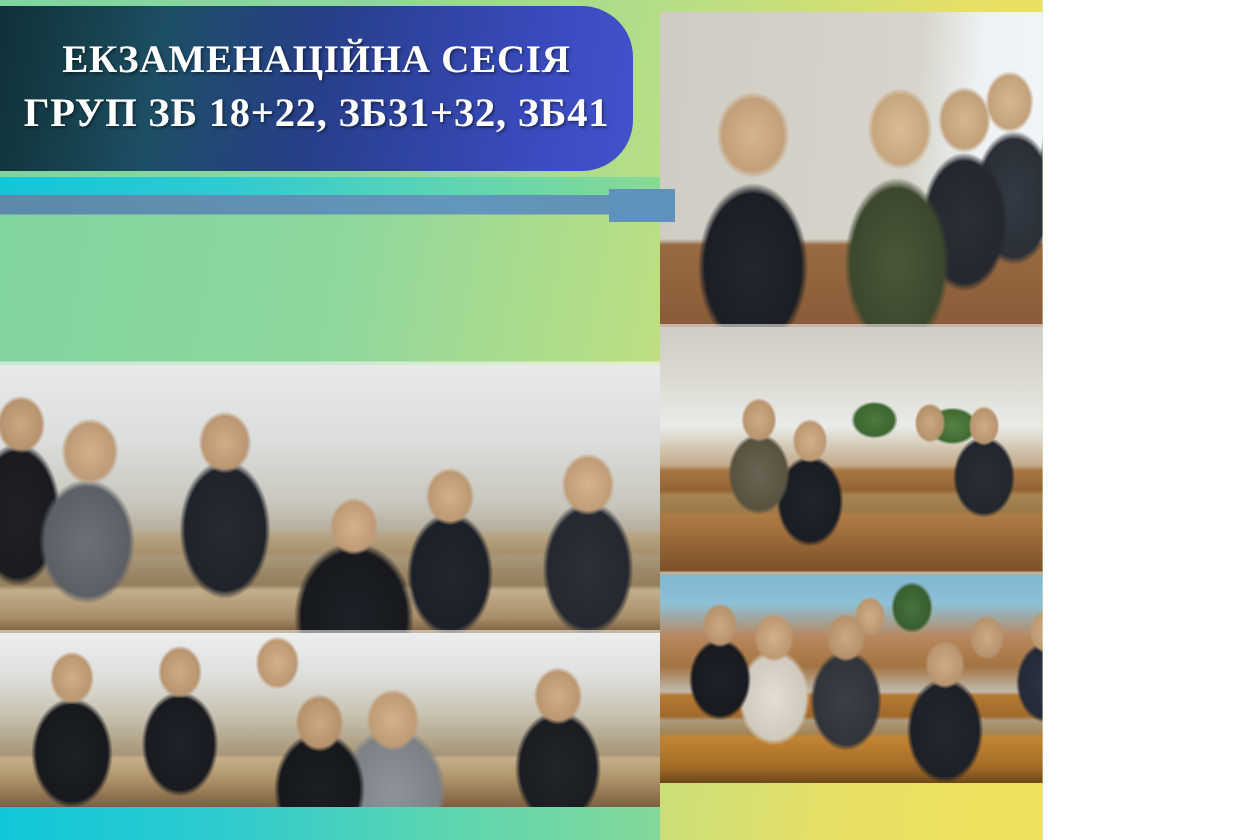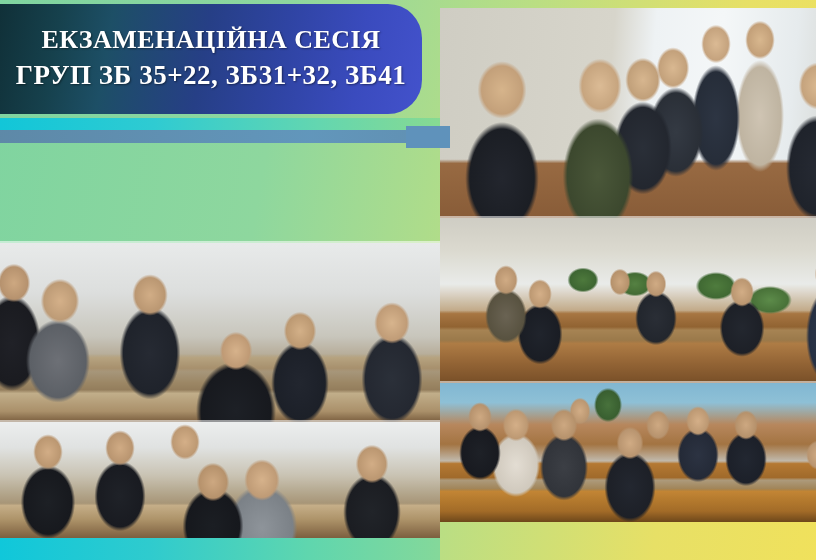--- a/index.html
+++ b/index.html
@@ -5,21 +5,21 @@
   html, body {
     margin: 0;
     padding: 0;
     background: #ffffff;
   }
   body {
     font-family: "Liberation Serif", serif;
   }
   .canvas {
     position: relative;
-    width: 816px;
+    width: 695px;
     height: 560px;
     overflow: hidden;
     background: #8ed79f;
   }
 
   
   .bg-sheet {
     position: absolute;
     inset: 0;
     background: linear-gradient(100deg, #7fd4a0 0%, #8ed79e 32%, #b9de84 58%, #e7e066 82%, #f0e15c 100%);
@@ -244,16 +244,16 @@
   <div class="seam" style="left:440px;top:216px;width:400px;height:2px;"></div>
   <div class="seam" style="left:440px;top:381px;width:400px;height:2px;"></div>
 
   <div class="bar bar-cyan-top"></div>
   <div class="bar bar-steel"></div>
   <div class="bar bar-blue-small"></div>
   <div class="bar bar-cyan-bottom"></div>
 
   <div class="title-banner">
     <div class="title-line title-line-1">ЕКЗАМЕНАЦІЙНА СЕСІЯ</div>
-    <div class="title-line title-line-2">ГРУП ЗБ 35+22, ЗБ31+32, ЗБ41</div>
+    <div class="title-line title-line-2">ГРУП ЗБ 18+22, ЗБ31+32, ЗБ41</div>
   </div>
 
 </div>
 
 </body></html>

